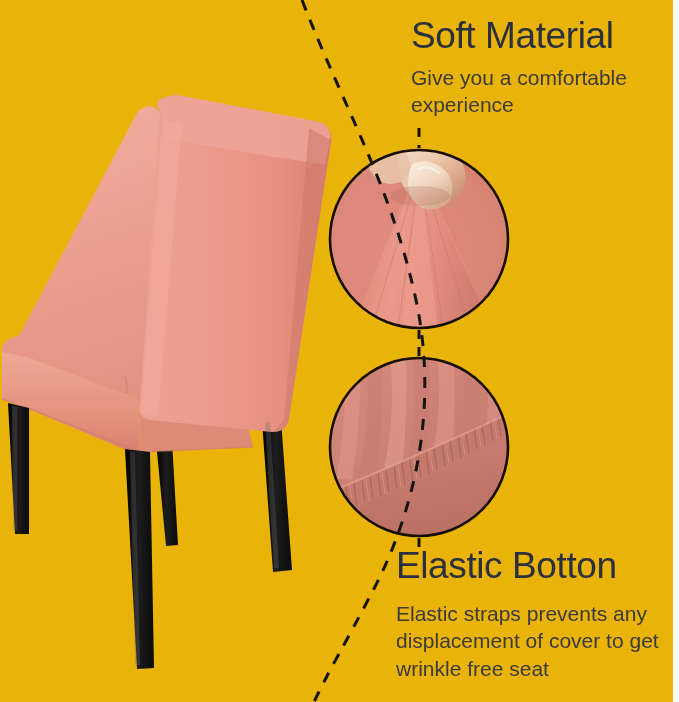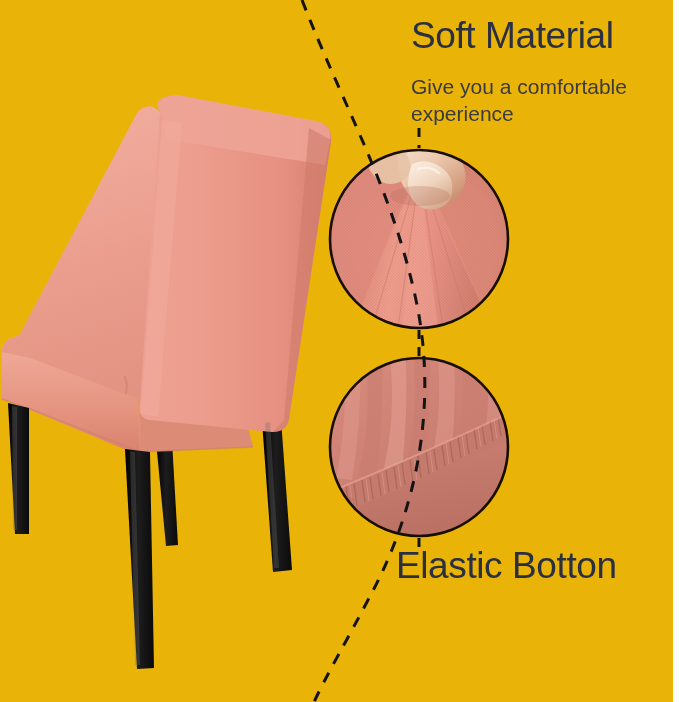--- a/index.html
+++ b/index.html
@@ -50,21 +50,21 @@
     line-height: 1.30;
     margin: 0;
   }
 
   #soft-material-block {
     left: 411px;
     top: 16px;
     width: 262px;
   }
   #soft-material-block .body-copy {
-    margin-top: 17px;
+    margin-top: 8px;
   }
 
   #elastic-botton-block {
     left: 396px;
     top: 546px;
     width: 266px;
   }
   #elastic-botton-block .body-copy {
     margin-top: 14px;
   }
@@ -306,15 +306,16 @@
     <path d="M419 538 L419 552" fill="none" stroke="#141414" stroke-width="3" stroke-dasharray="9 8" stroke-linecap="butt"></path>
   </svg>
 
   <div class="text-block" id="soft-material-block">
     <h2 class="heading">Soft Material</h2>
     <p class="body-copy">Give you a comfortable experience</p>
   </div>
 
   <div class="text-block" id="elastic-botton-block">
     <h2 class="heading">Elastic Botton</h2>
+    <p class="body-copy">Elastic straps prevents any displacement of cover to get wrinkle free seat</p>
   </div>
 
 </div>
 
 </body></html>

